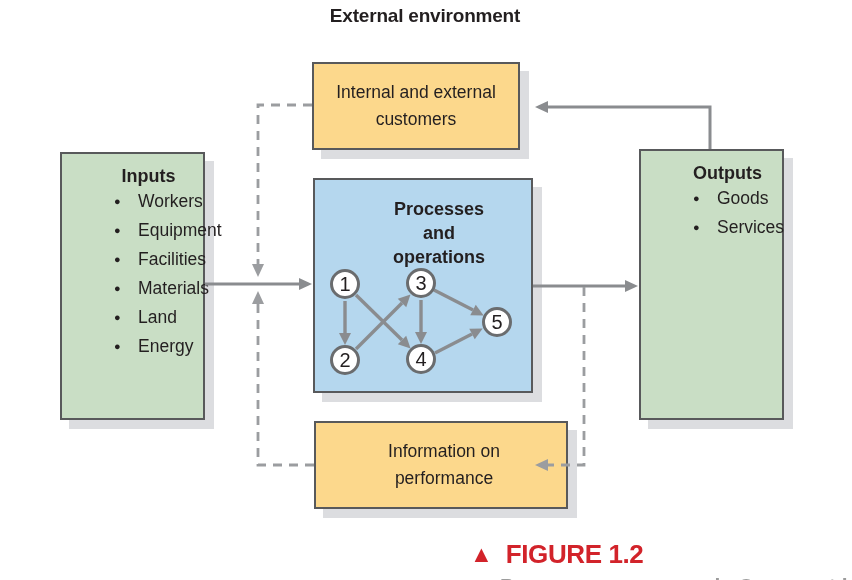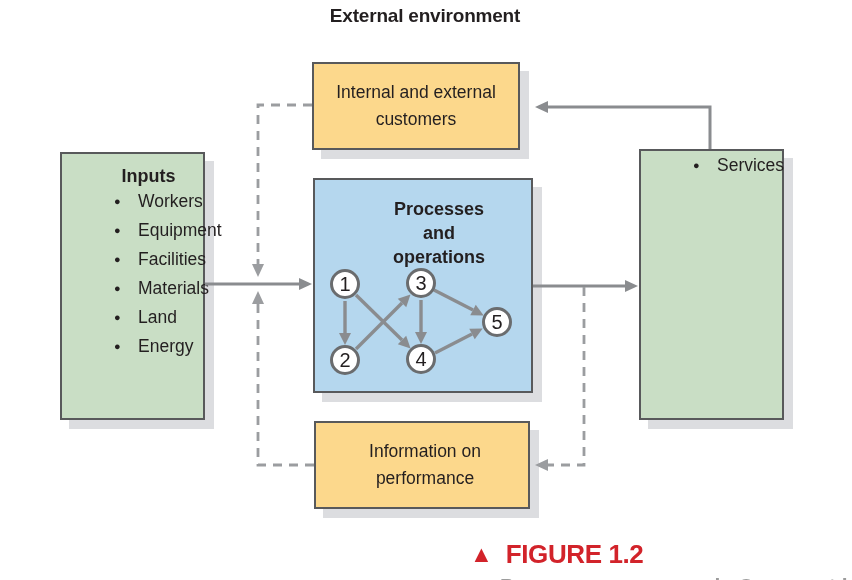--- a/index.html
+++ b/index.html
@@ -56,21 +56,21 @@
   }
   .bullet-list li::before {
     content: "●";
     position: absolute; left: 0; top: 0;
     font-size: 11px;
   }
   #box-customers   { left: 312px; top:  62px; width: 208px; height: 88px; }
   #box-inputs      { left:  60px; top: 152px; width: 145px; height: 268px; }
   #box-process     { left: 313px; top: 178px; width: 220px; height: 215px; }
   #box-outputs     { left: 639px; top: 149px; width: 145px; height: 271px; }
-  #box-information { left: 314px; top: 421px; width: 216px; height: 88px; padding-left: 24px; }
+  #box-information { left: 314px; top: 421px; width: 254px; height: 88px; padding-left: 24px; }
 
   .process-head {
     font-weight: bold; text-align: center;
     font-size: 18px; line-height: 24px;
     margin-top: 17px;
     padding: 0 30px;
   }
   .overlay {
     position: absolute; left: 0; top: 0;
     z-index: 30; pointer-events: none;
@@ -185,21 +185,23 @@
     <span>3</span>
   </div>
   <div class="node" id="node-4">
     <span>4</span>
   </div>
   <div class="node" id="node-5">
     <span>5</span>
   </div>
 
   <div class="box green" id="box-outputs">
+    <div class="box-head">Outputs</div>
     <ul class="bullet-list">
+      <li>Goods</li>
       <li>Services</li>
     </ul>
   </div>
 
   <div class="box yellow centered-label" id="box-information">
     <span>Information on performance</span>
   </div>
 
   <div class="figure-label">
     <span class="tri">▲</span>

